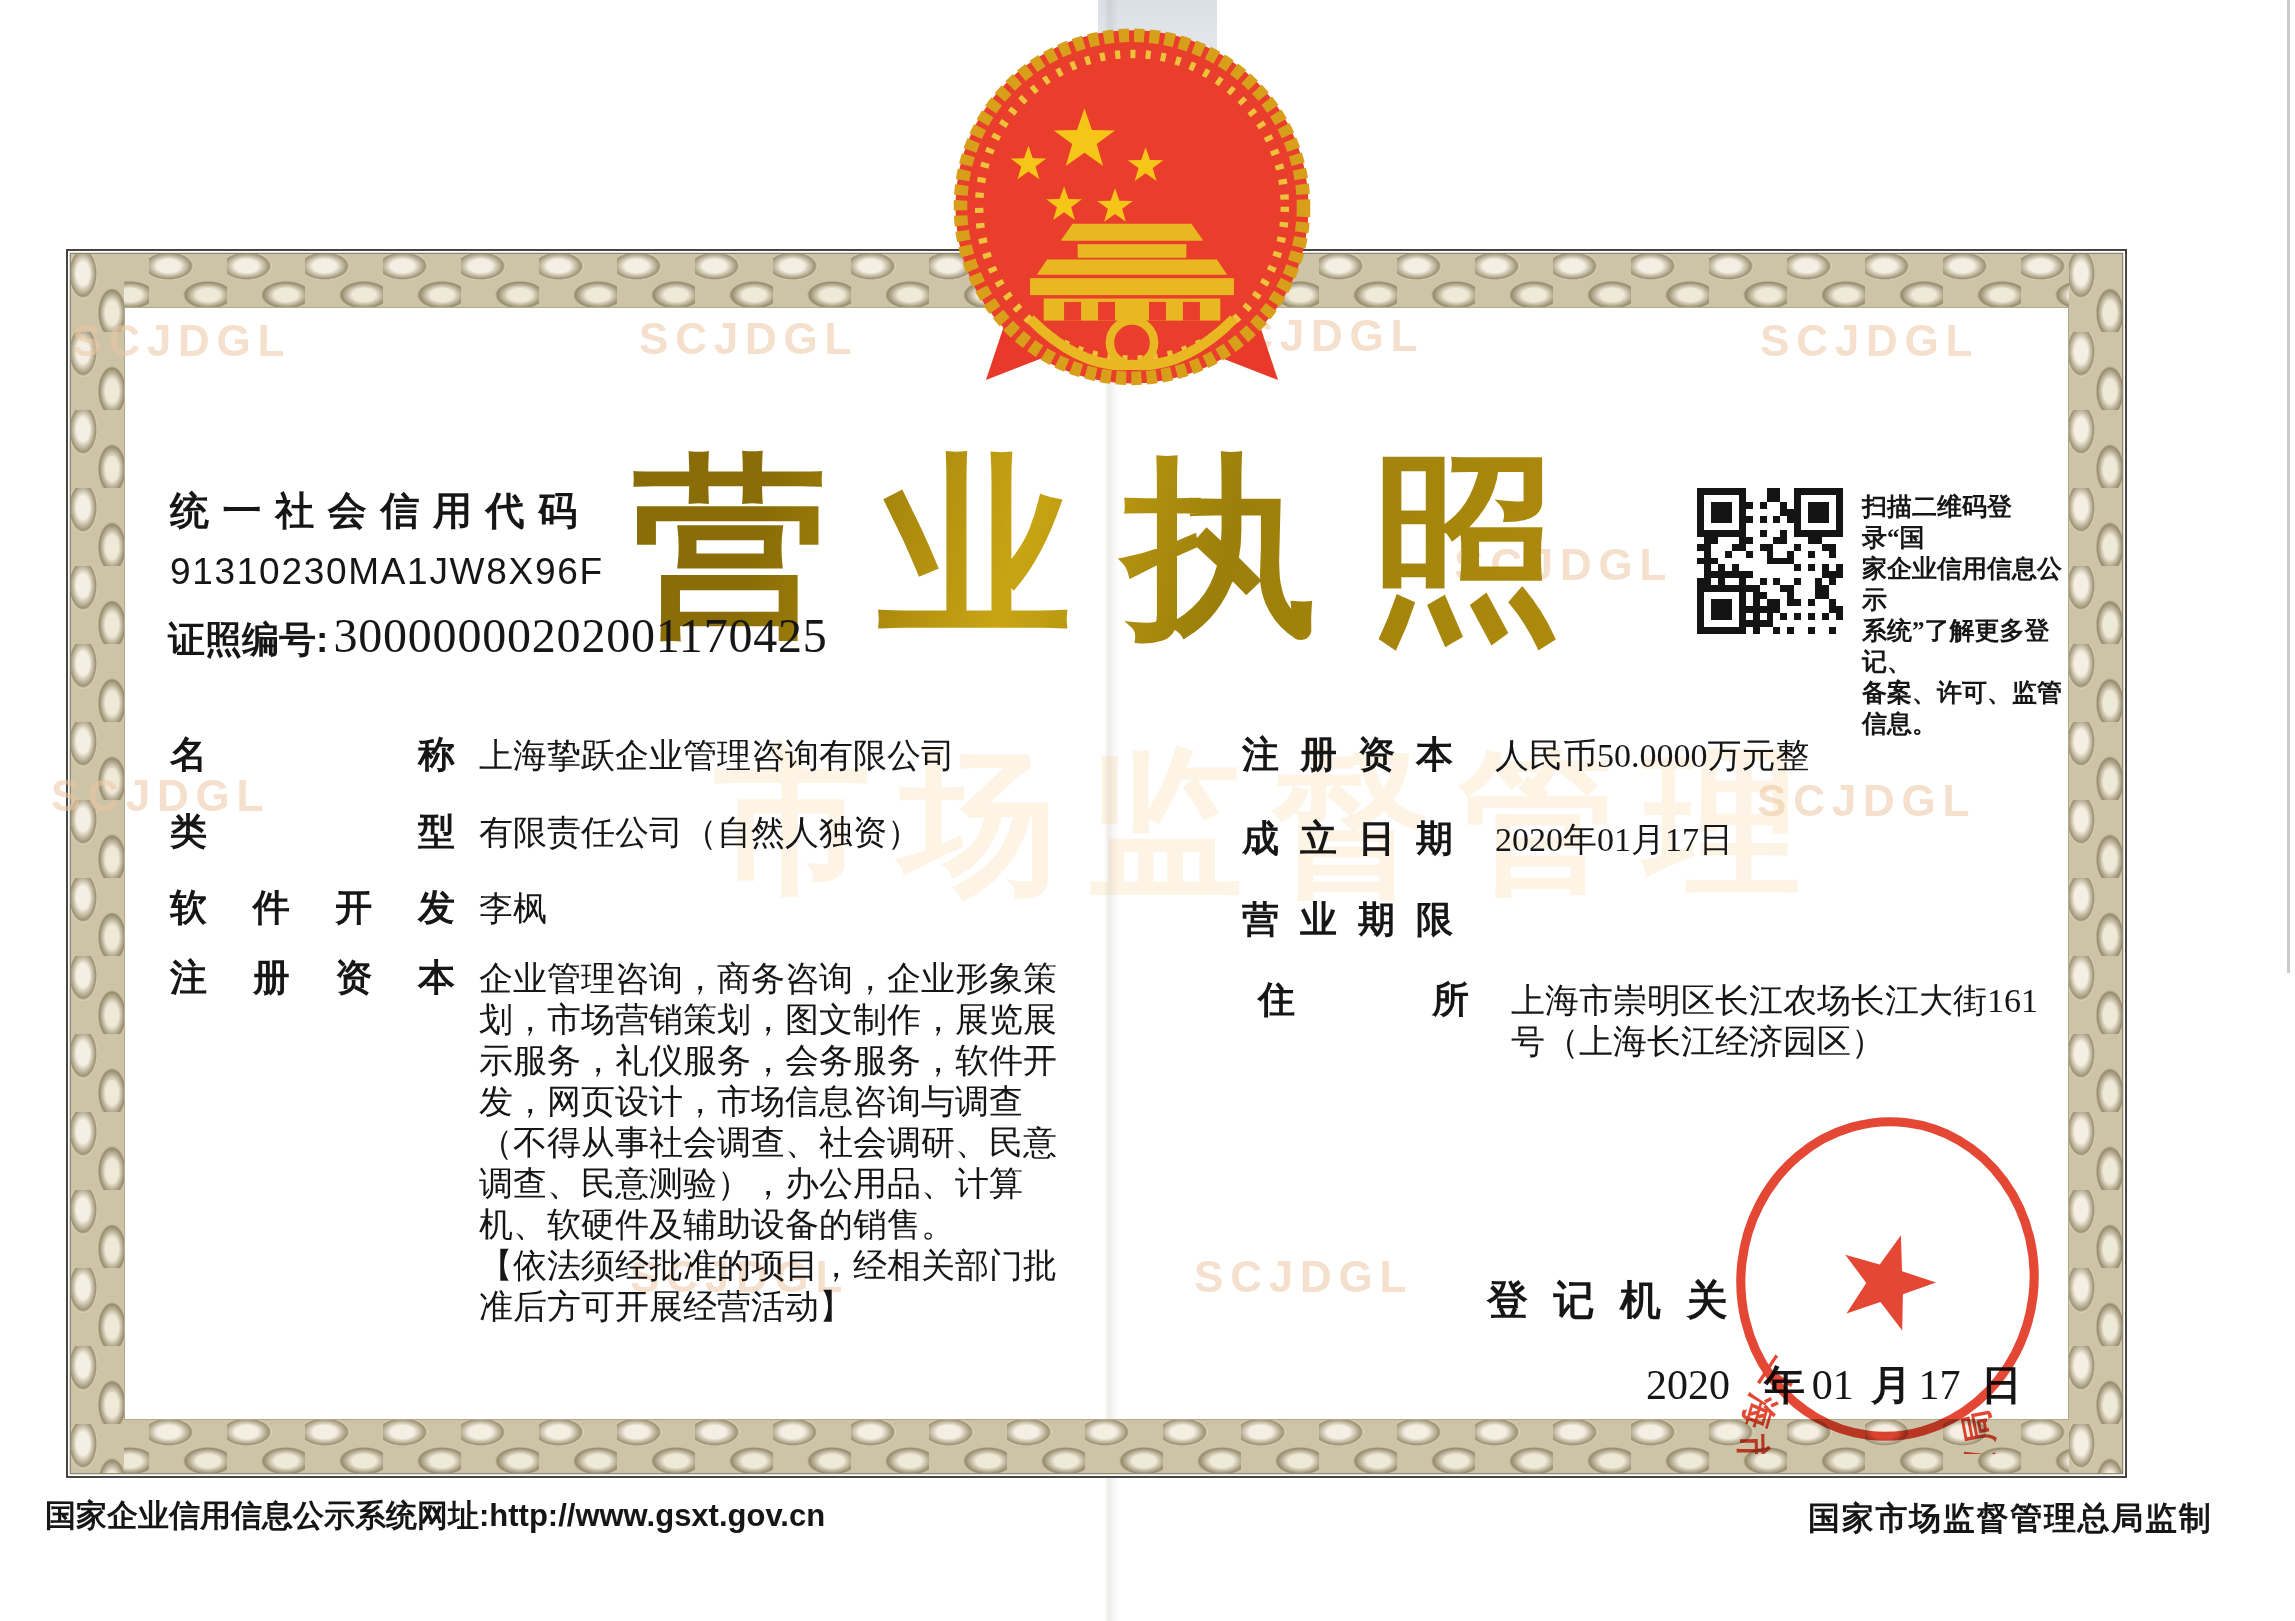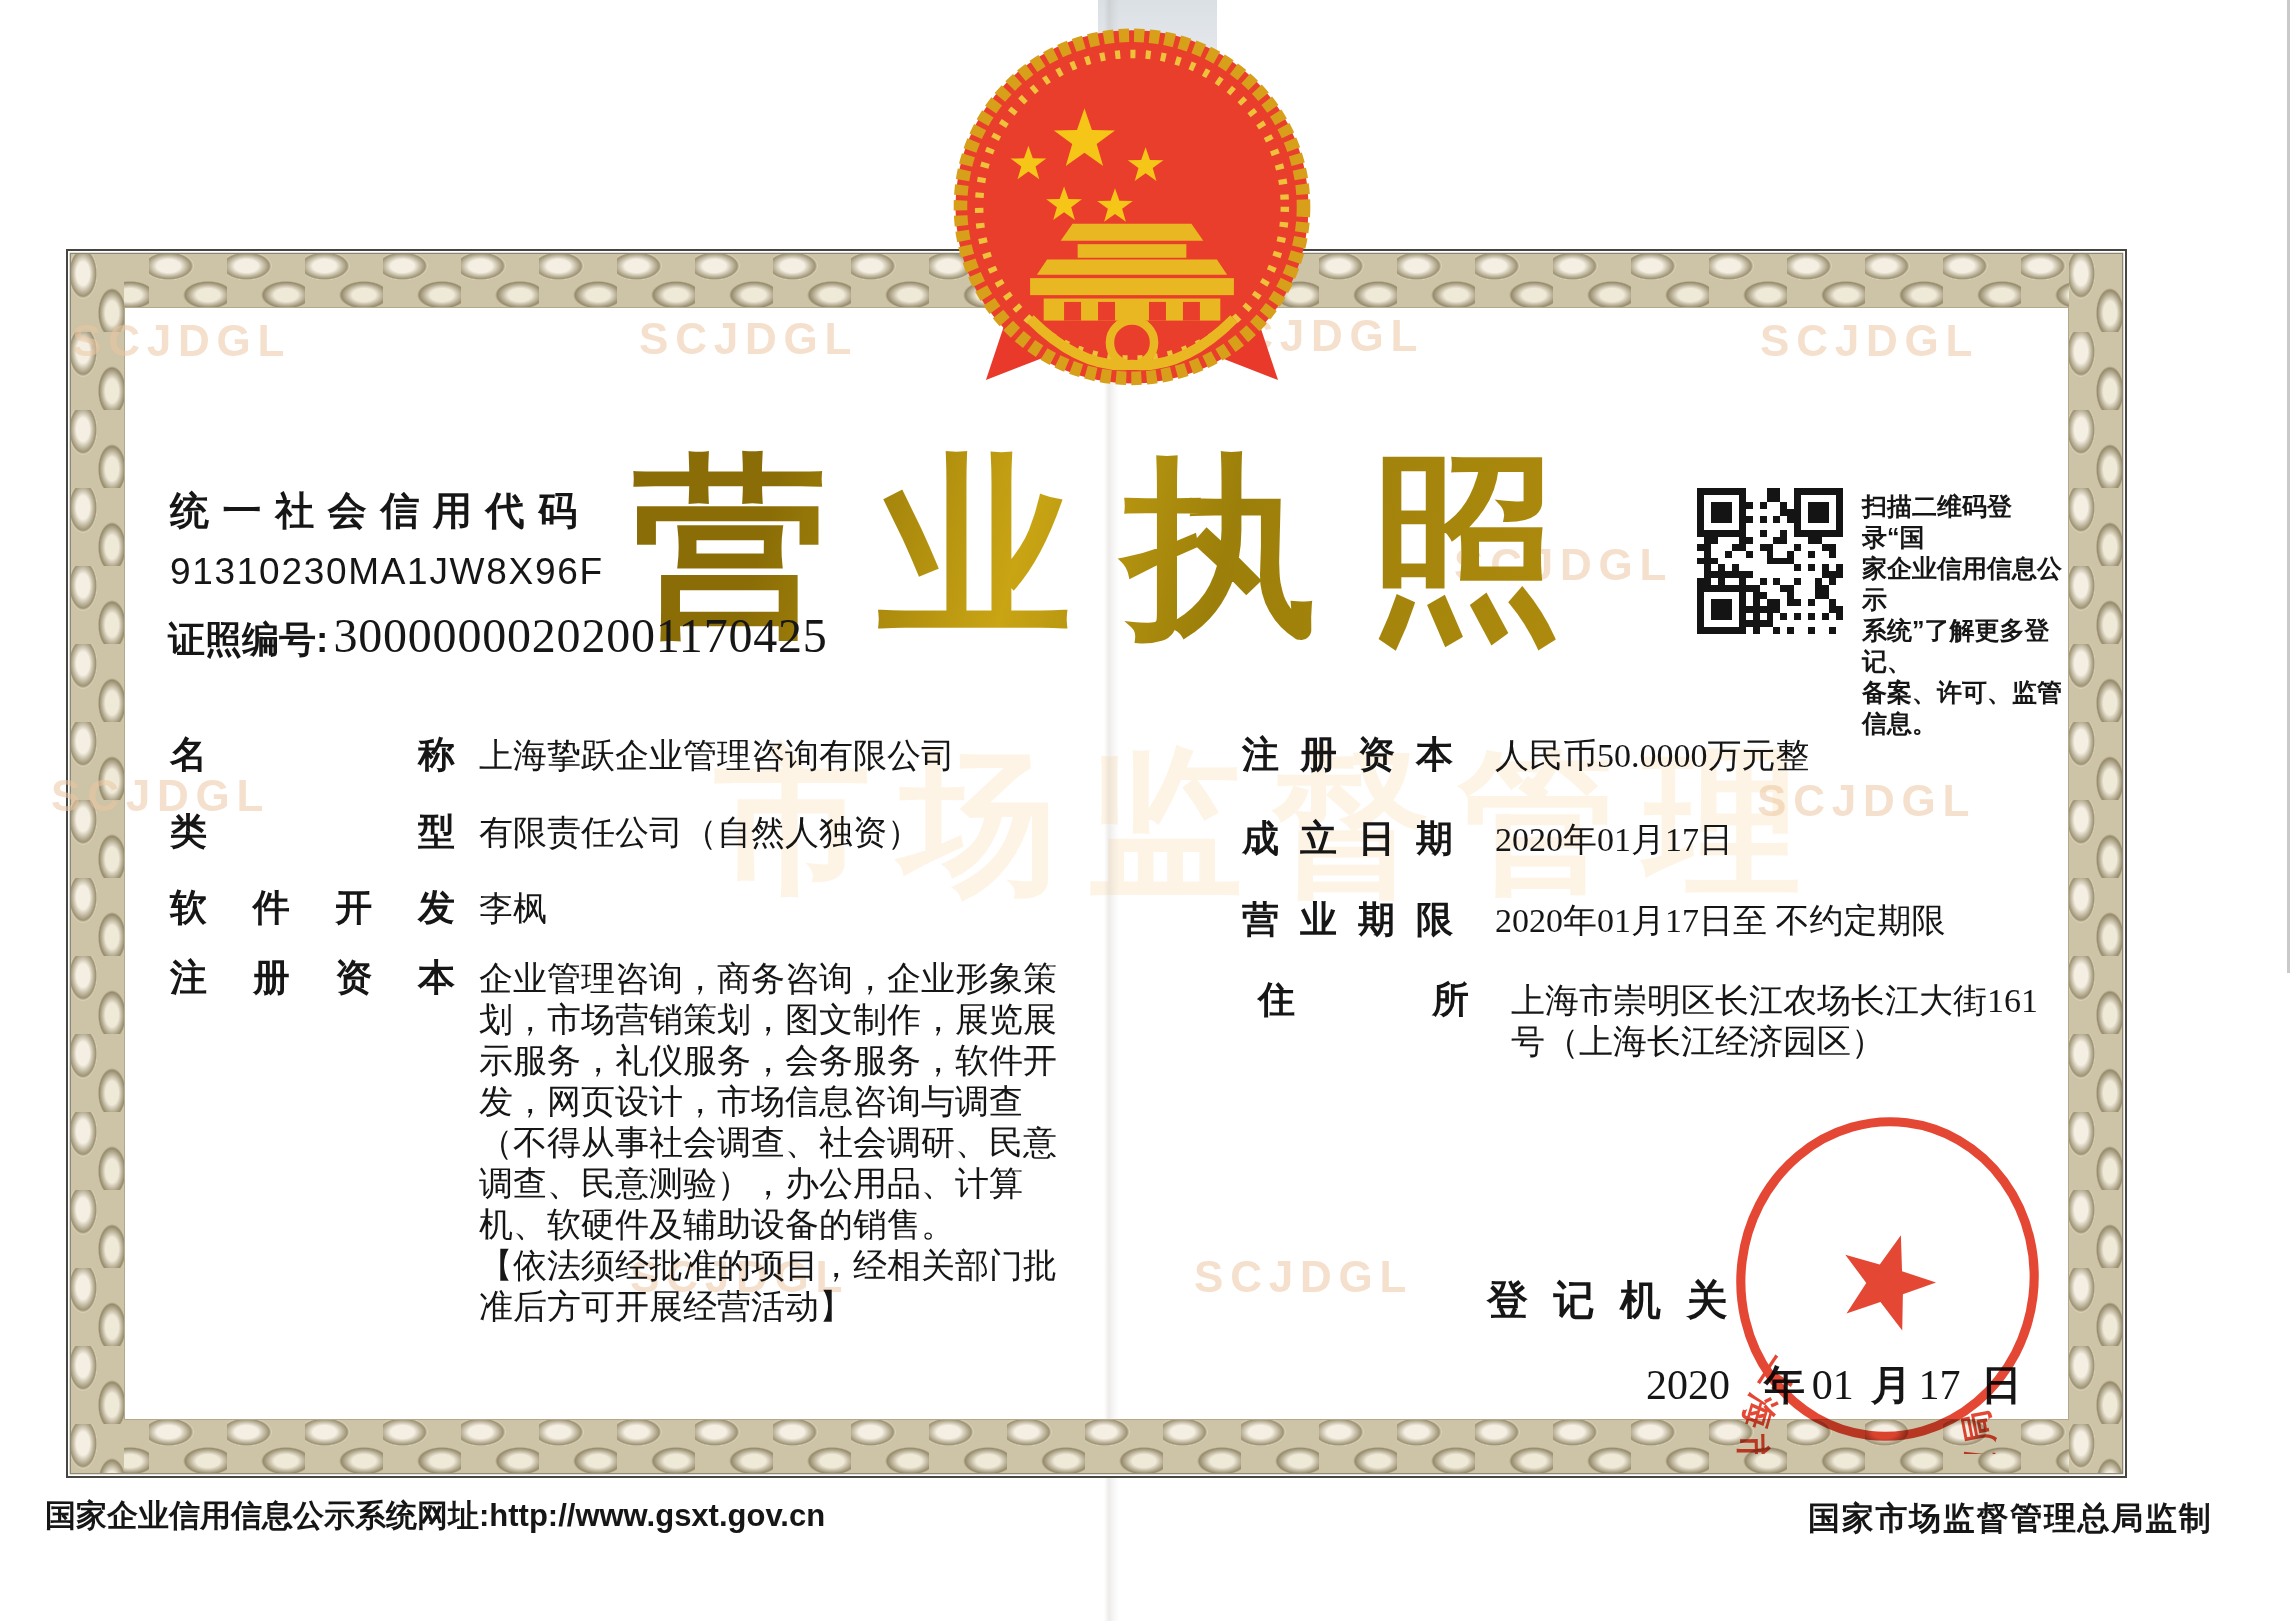--- a/index.html
+++ b/index.html
@@ -48,21 +48,21 @@
   
   .code-label{position:absolute;left:170px;top:484px;font-size:39px;font-weight:bold;letter-spacing:13.6px;}
   .code-value{position:absolute;left:170px;top:551px;font-size:37px;font-family:Liberation Sans, sans-serif;letter-spacing:1.7px;}
   .licno-row{position:absolute;left:168px;top:608px;display:flex;align-items:baseline;}
   .licno-label{font-size:37px;font-weight:bold;}
   .licno-value{font-size:48px;font-family:"Liberation Serif",serif;margin-left:5.1px;letter-spacing:0.8px;}
 
   
   .qr{position:absolute;left:1697px;top:488px;width:146px;height:146px;}
   .qr-caption{position:absolute;left:1862px;top:491px;width:211px;font-size:25px;font-weight:bold;
-     line-height:31px;white-space:pre-line;}
+     line-height:31px;white-space:pre-line;font-family:Liberation Serif, serif;}
 
   
   .row{position:absolute;display:flex;align-items:flex-start;}
   .flabel{font-size:37px;font-weight:bold;text-align:justify;text-align-last:justify;line-height:1.25;}
   .fvalue{font-size:34px;line-height:41px;white-space:pre-line;padding-top:2.5px;
      font-family:"Liberation Serif",serif;}
   .col-left .flabel{width:285px;}
   .col-left .fvalue{margin-left:24px;width:605px;}
   .col-right .flabel{width:211px;}
   .col-right .fvalue{margin-left:42px;width:586px;}
@@ -390,21 +390,20 @@
     <div class="row" style="left:1242px;top:732px">
       <div class="flabel">注册资本</div>
       <div class="fvalue">人民币50.0000万元整</div>
     </div>
     <div class="row" style="left:1242px;top:816px">
       <div class="flabel">成立日期</div>
       <div class="fvalue">2020年01月17日</div>
     </div>
     <div class="row" style="left:1242px;top:897px">
       <div class="flabel">营业期限</div>
-      <div class="fvalue">2020年01月17日至 不约定期限</div>
     </div>
     <div class="row" style="left:1258px;top:977px">
       <div class="flabel">住所</div>
       <div class="fvalue">上海市崇明区长江农场长江大街161
 号（上海长江经济园区）</div>
     </div>
   </div>
 
   <div class="reg-label">登记机关</div>
   <div class="reg-date">

